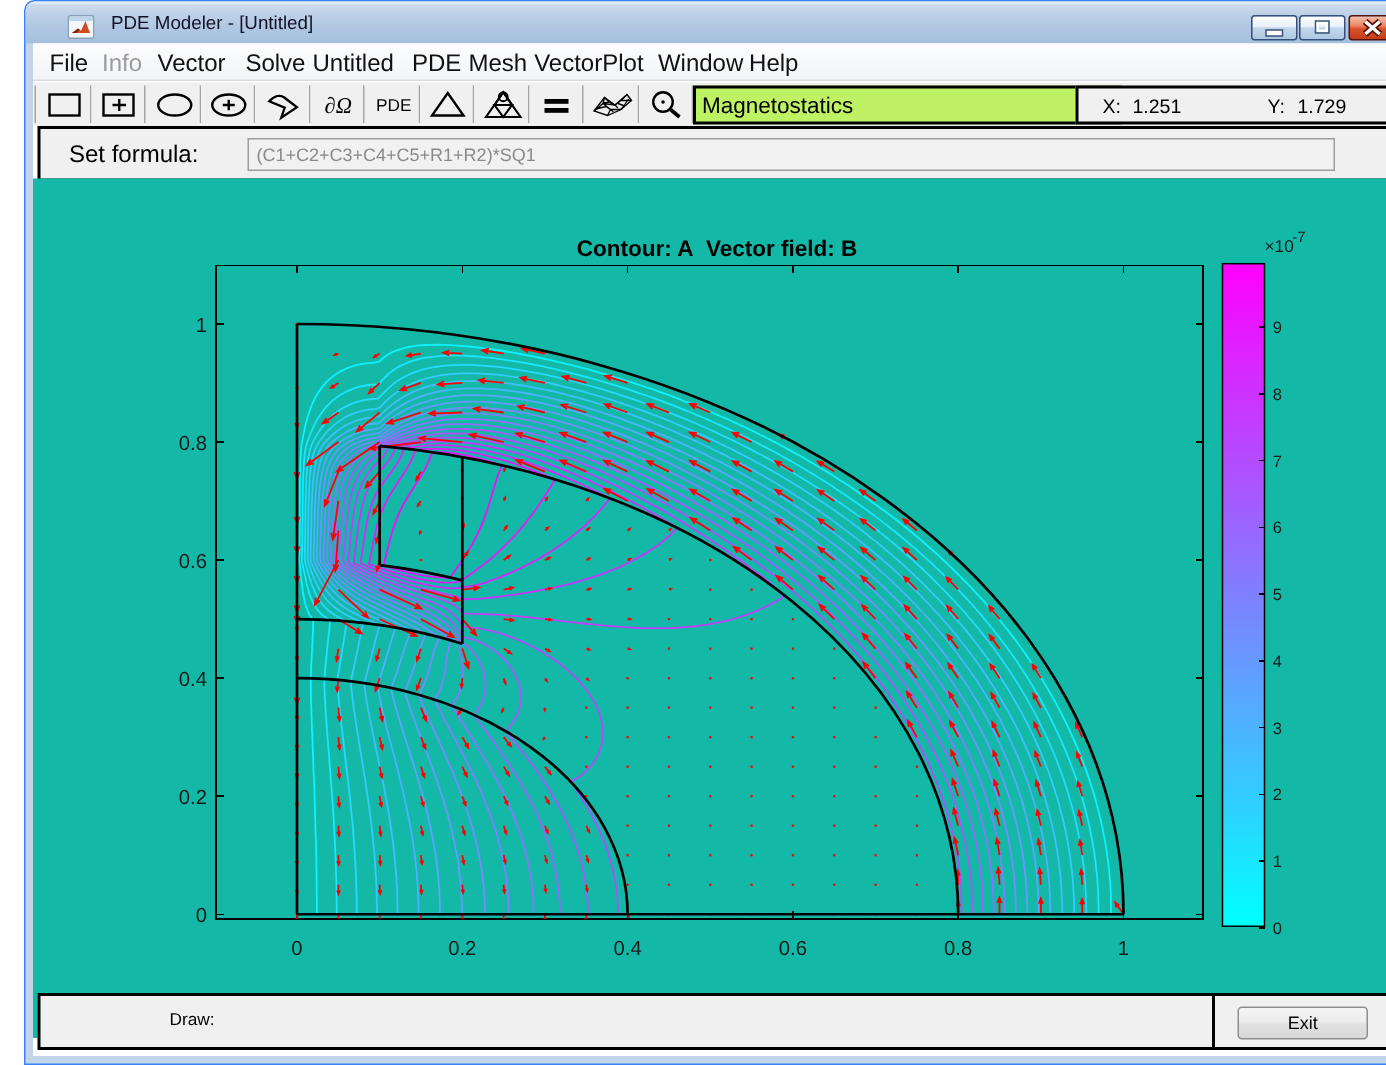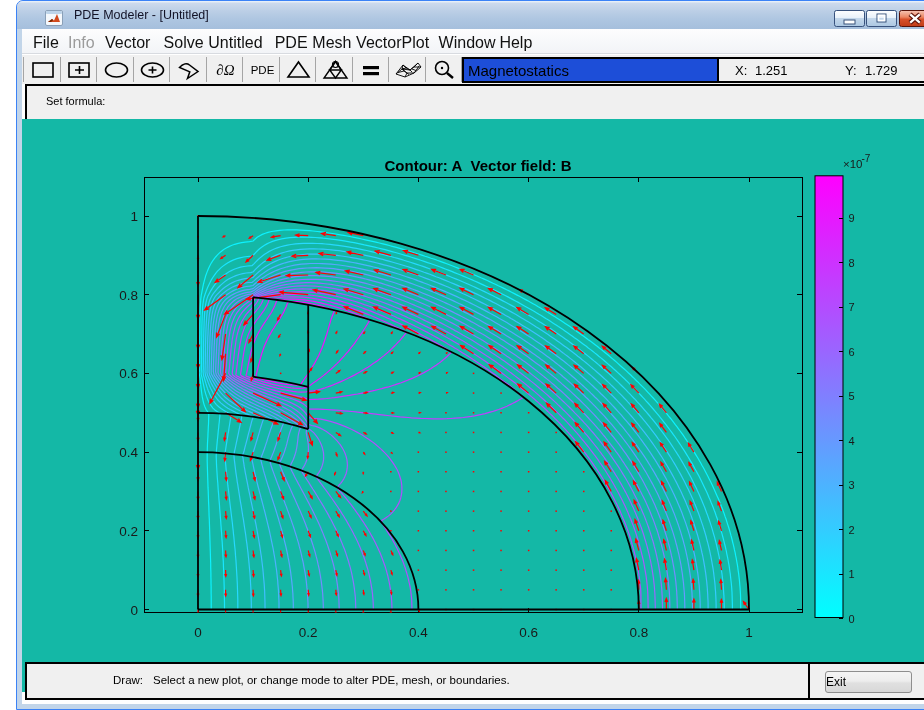--- a/index.html
+++ b/index.html
@@ -13,36 +13,36 @@
 #btnmax{left:849px;width:31px;background:linear-gradient(180deg,#fcfdfe 0%,#e8f1fa 45%,#c3d7eb 50%,#adc8e2 100%);border:1px solid #37517c}
 #btncls{left:882px;width:32px;background:linear-gradient(180deg,#f5c0ae 0%,#ec8866 40%,#d9512b 55%,#c23d18 100%);border:1px solid #57130a}
 #btnmin svg,#btnmax svg,#btncls svg{position:absolute;left:-1px;top:-1px}
 #content{position:absolute;left:5px;top:28px;width:914px;height:675px;background:#fff}
 #menubar{position:absolute;left:0;top:0;width:100%;height:25px;background:linear-gradient(180deg,#fdfdfe,#f2f4f7);border-bottom:1px solid #d8dbe0}
 .mi{position:absolute;top:5px;font-size:16px;color:#111}
 .md{color:#9b9b9b}
 #toolbar{position:absolute;left:0;top:26px;width:100%;height:29px;background:#f0f0f0}
 .sep{position:absolute;top:2px;width:1px;height:25px;background:#a5a5a5}
 .tbtn{position:absolute;top:2px;width:35px;height:26px;background:#f0f0f0}
-#combo{position:absolute;left:440px;top:2px;width:286px;height:26px;background:#1d4ed8;border:2px solid #000}
+#combo{position:absolute;left:440px;top:2px;width:286px;height:26px;background:#bef264;border:2px solid #000}
 #combo .ct{position:absolute;left:4px;top:3px;font-size:15px;color:#000}
 #combo .ca{position:absolute;right:1px;top:1px;width:17px;height:20px;background:linear-gradient(180deg,#f4f4f4,#d8d8da);border:1px solid #9fa8b1}
 #combo .ca svg{position:absolute;left:2px;top:5px}
 #xy{position:absolute;left:695px;top:2px;width:219px;height:26px;background:#f0f0f0;border:2px solid #000}
 #xy span{position:absolute;top:4px;font-size:13px;color:#000}
 #formula{position:absolute;left:3px;top:55px;width:908px;height:37px;background:#f0f0f0;border:2px solid #000}
-#formula .fl{position:absolute;left:19px;top:9px;font-size:11px;color:#000}
+#formula .fl{position:absolute;left:19px;top:9px;font-size:16px;color:#000}
 #formula .fi{position:absolute;left:138px;top:6px;width:725px;height:22px;background:#f1f1f1;border:1px solid #9d9d9d;font-size:12px;color:#8a8a8a;line-height:20px;padding-left:5px;white-space:nowrap;overflow:hidden}
 #main{position:absolute;left:0;top:90px;width:914px;height:573px;background:#14b8a6}
 #plot{position:absolute;left:-5px;top:0}
 #status{position:absolute;left:3px;top:633px;width:908px;height:38px;background:#f0f0f0;border:2px solid #000}
 #status .divider{position:absolute;left:781px;top:0;width:2px;height:34px;background:#000}
 #status .il{position:absolute;left:86px;top:10px;font-size:11.5px;color:#000}
 #status .im{position:absolute;left:130px;top:10px;font-size:11.5px;color:#000}
-#exitbtn{position:absolute;left:798px;top:7px;width:87px;height:22px;background:linear-gradient(180deg,#f4f4f4 0%,#ededed 45%,#e0e0e0 55%,#d8d8d8 100%);border:1px solid #8e8e8e;border-radius:3px;font-size:12px;color:#000;line-height:20px}
+#exitbtn{position:absolute;left:798px;top:7px;width:87px;height:22px;background:linear-gradient(180deg,#f4f4f4 0%,#ededed 45%,#e0e0e0 55%,#d8d8d8 100%);border:1px solid #8e8e8e;border-radius:3px;text-align:center;font-size:12px;color:#000;line-height:20px}
 </style></head>
 <body>
 <div id="win">
   <div id="titlebar">
     <div id="ticon"><svg width="18" height="16" viewBox="0 0 18 16">
 <rect x="0.5" y="0.5" width="17" height="15" rx="1.5" fill="#f4f8fc" stroke="#8aa0b8"></rect>
 <rect x="1" y="1" width="16" height="3" rx="1" fill="#bdd4ea"></rect>
 <path d="M3 12 L7 9 L9 10.5 L12 4 L15 12 Z" fill="#d24a1e"></path>
 <path d="M3 12 L7 9 L8.2 9.9 L6 12 Z" fill="#7a2800"></path>
 </svg></div>
@@ -151,20 +151,21 @@
         </div>
       <div id="xy">
           <span style="left:16px">X:</span>
           <span style="left:36px">1.251</span>
           <span style="left:126px">Y:</span>
           <span style="left:146px">1.729</span>
         </div>
     </div>
     <div id="formula">
       <span class="fl">Set formula:</span>
+      <div class="fi">(C1+C2+C3+C4+C5+R1+R2)*SQ1</div>
     </div>
     <div id="main">
         <svg id="plot" width="924" height="543" viewBox="0 0 924 543">
 <defs>
 <linearGradient id="cool" x1="0" y1="0" x2="0" y2="1">
 <stop offset="0" stop-color="#ff00ff"></stop>
               <stop offset="1" stop-color="#00ffff"></stop>
 </linearGradient>
 <clipPath id="box">
               <rect x="127" y="58" width="658" height="435.5"></rect>
@@ -589,17 +590,16 @@
 <path d="M826 143.5h-4" class="ax"></path>
 <text x="831.5" y="147.5" class="tc">8</text>
 <path d="M826 99.0h-4" class="ax"></path>
 <text x="831.5" y="103.0" class="tc">9</text>
 <text x="826" y="49" class="tc" style="font-size:11.5px">×10</text>
           <text x="844.5" y="42.5" class="tls">-7</text>
 </svg>
       </div>
     <div id="status">
       <span class="il">Draw:</span>
-      <span class="im" style="left:126px">Select a new plot, or change mode to alter PDE, mesh, or boundaries.</span>
       <div class="divider"></div>
       <div id="exitbtn">Exit</div>
     </div>
   </div>
 </div>
 </body></html>

